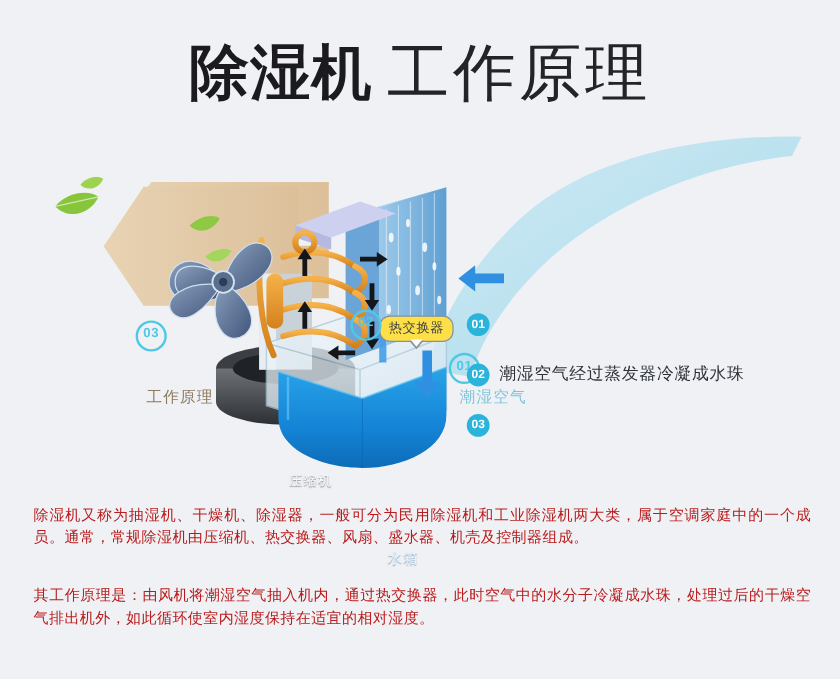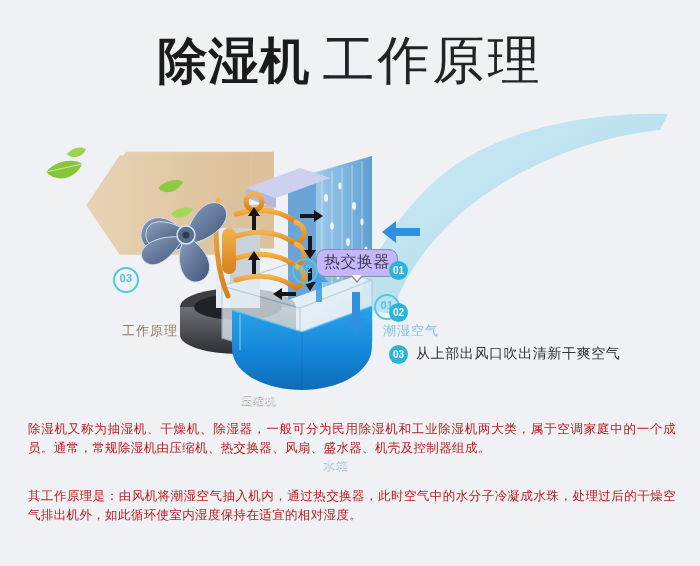--- a/index.html
+++ b/index.html
@@ -61,26 +61,26 @@
   .lab-dry   { left: 122px; top: 212px; color: #8d7a5f; font-size: 13px; }
   .lab-humid { left: 383px; top: 212px; color: #7fc4da; font-size: 13px; }
   .lab-comp  { left: 241px; top: 283px; color: #ffffff; font-size: 11px;
                text-shadow: 0 1px 1px rgba(0,0,0,.55); }
   .lab-tank  { left: 323px; top: 347px; color: #eaf6ff; font-size: 12px;
                text-shadow: 0 1px 1px rgba(0,60,110,.5); }
 
   
   .bubble {
     position: absolute;
-    left: 316px; top: 139px;
-    background: #c4b5fd;
+    left: 316px; top: 153px;
+    background: #fde047;
     border: 1.3px solid #8a8f99;
     border-radius: 9px;
     padding: 2px 7px 3px;
-    font-size: 16px;
+    font-size: 11px;
     color: #3b3f46;
     letter-spacing: .5px;
     white-space: nowrap;
   }
   .bubble::after {
     content: "";
     position: absolute;
     left: 50%; bottom: -7px; margin-left: -6px;
     width: 0; height: 0;
     border-left: 6px solid transparent;
@@ -343,24 +343,24 @@
   <div class="badge hollow bdg-02">02</div>
   <div class="badge hollow bdg-01">01</div>
 </div>
 
 <div class="legend">
   <div class="legend-row">
     <div class="legend-badge">01</div>
   </div>
   <div class="legend-row">
     <div class="legend-badge">02</div>
+    <div class="legend-text">潮湿空气经过蒸发器冷凝成水珠</div>
   </div>
   <div class="legend-row">
     <div class="legend-badge">03</div>
-    <div class="legend-text">从上部出风口吹出清新干爽空气</div>
   </div>
 </div>
 
 <div class="copy para-1">
   <p>除湿机又称为抽湿机、干燥机、除湿器，一般可分为民用除湿机和工业除湿机两大类，属于空调家庭中的一个成员。通常，常规除湿机由压缩机、热交换器、风扇、盛水器、机壳及控制器组成。</p>
 </div>
 <div class="copy para-2">
   <p>其工作原理是：由风机将潮湿空气抽入机内，通过热交换器，此时空气中的水分子冷凝成水珠，处理过后的干燥空气排出机外，如此循环使室内湿度保持在适宜的相对湿度。</p>
 </div>
 

